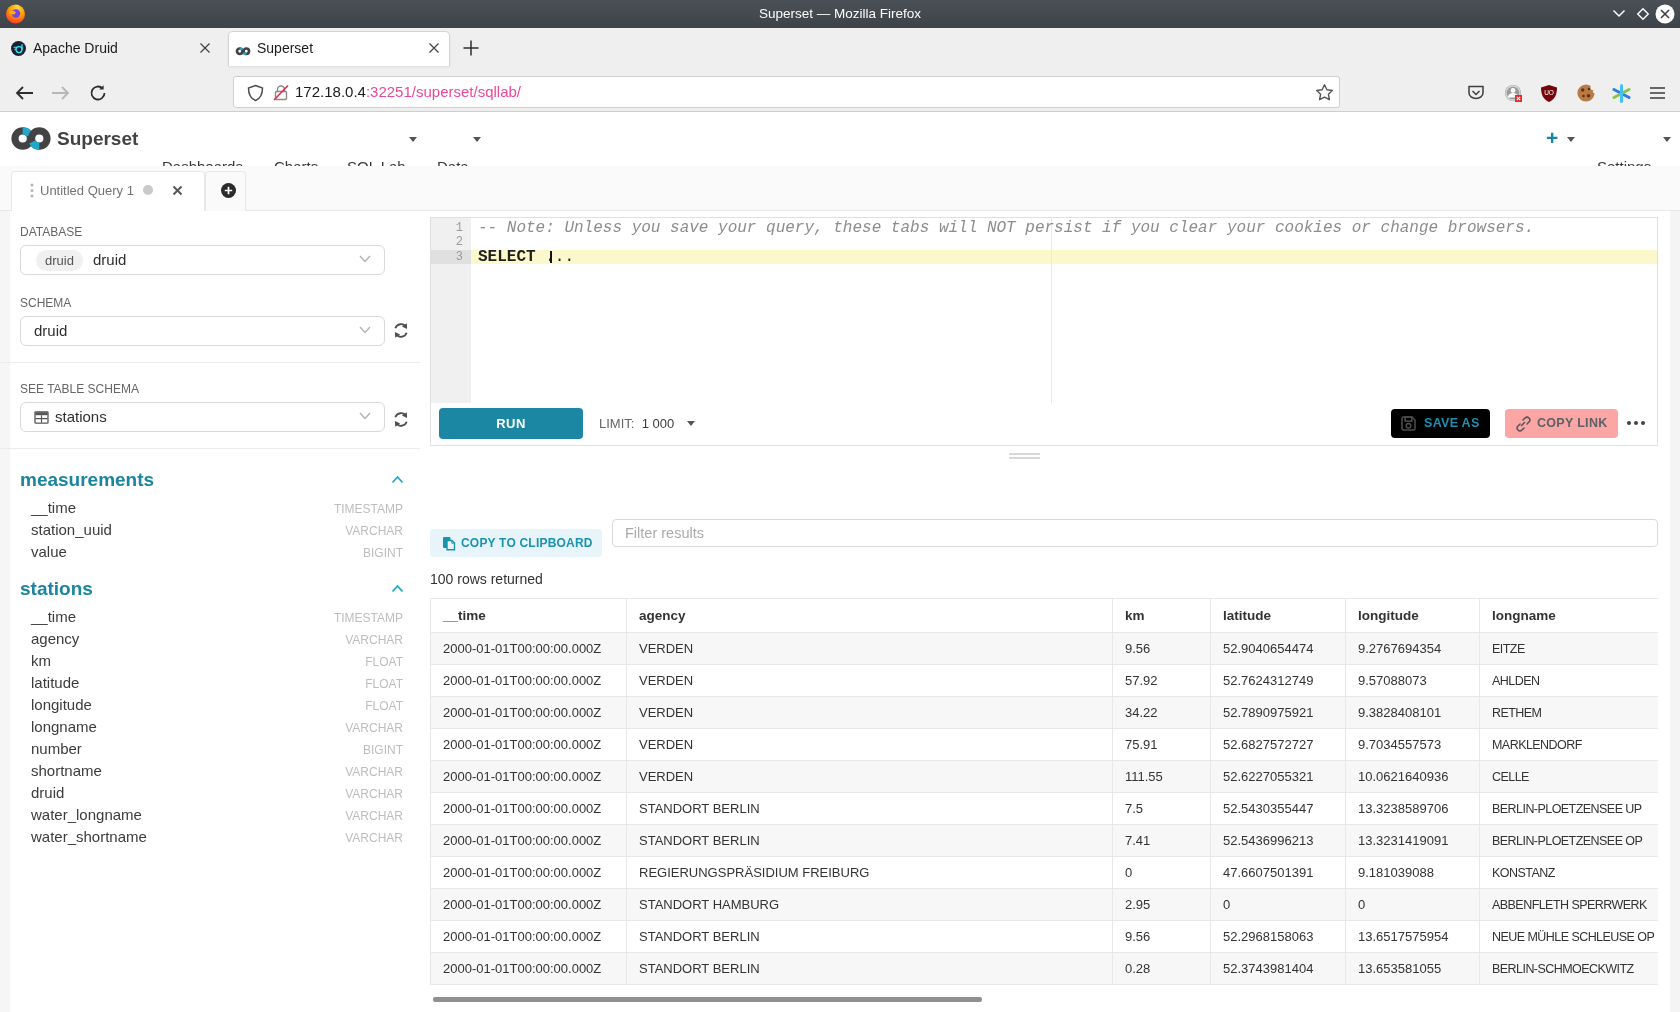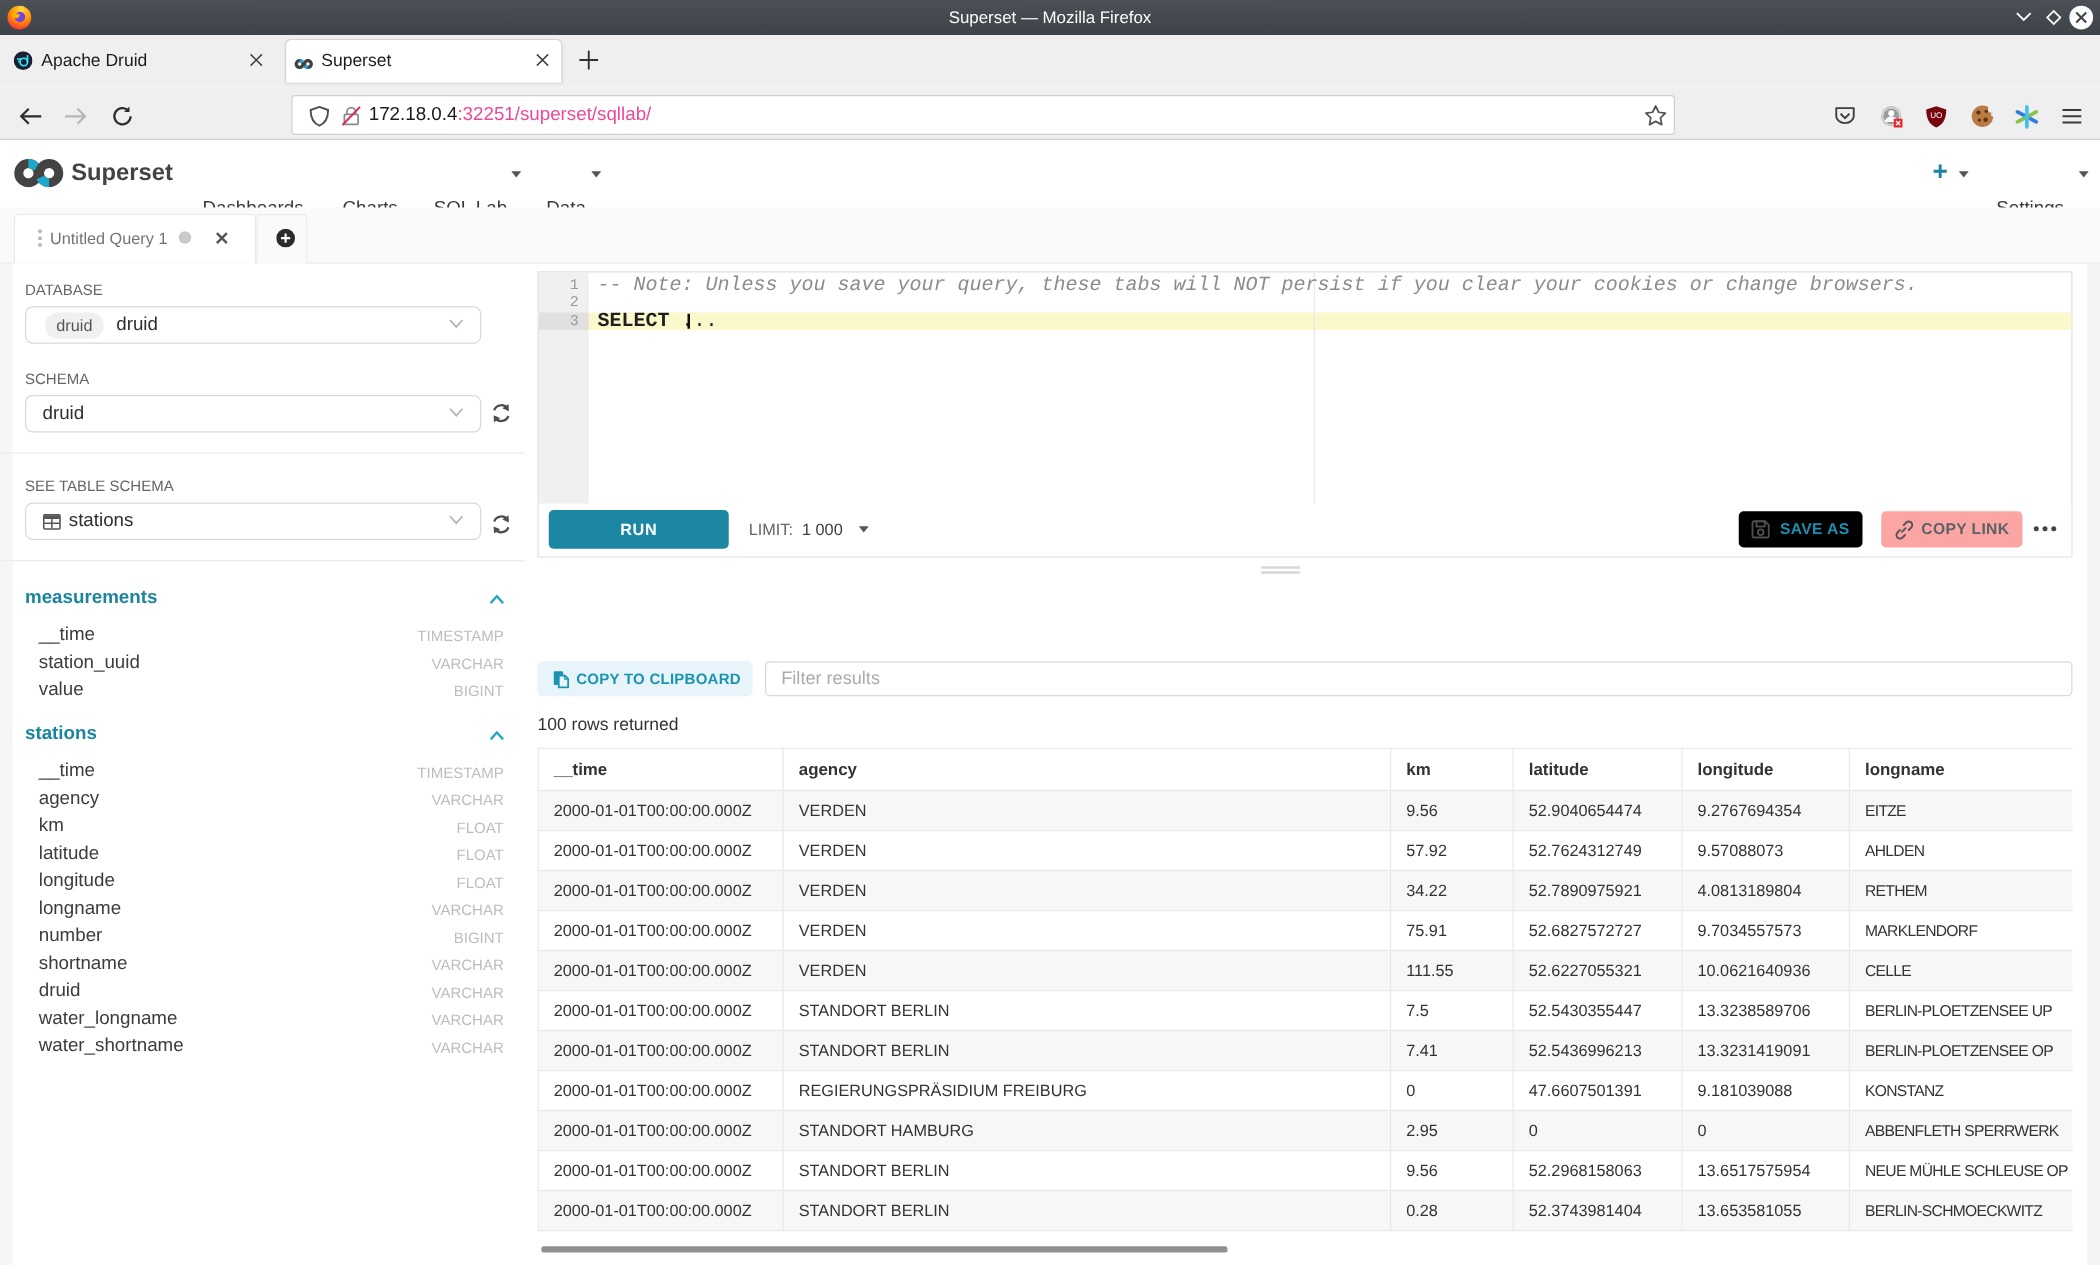--- a/index.html
+++ b/index.html
@@ -44,21 +44,21 @@
   #content { left:0; top:211px; width:1680px; height:801px; background:#fff; }
 
   
   #side-track { left:0; top:0; width:10px; height:801px; background:#f6f6f7; }
   .sel { position:absolute; background:#fff; border:1px solid #d9d9d9; border-radius:6px; }
   .sel-label { position:absolute; font-size:12px; color:#666; }
   .pill { position:absolute; background:#f0f0f0; border-radius:11px; font-size:13px; color:#555;
     text-align:center; }
   .colname { position:absolute; font-size:15px; color:#3c3c3c; }
   .coltype { position:absolute; font-size:12px; color:#bdbdbd; text-align:right; }
-  .schema-h { position:absolute; font-size:15px; font-weight:bold; color:#1a85a0; }
+  .schema-h { position:absolute; font-size:19px; font-weight:bold; color:#1a85a0; }
   .divider { position:absolute; left:0; width:420px; height:1px; background:#ececec; }
 
   
   #editorbox { left:430px; top:6px; width:1228px; height:229px; background:#fff;
     border:1px solid #e0e0e0; }
   #gutter { left:0px; top:0px; width:40px; height:185px; background:#f0f0f0;
     font-family:"Liberation Mono", monospace; font-size:12px; color:#9a9a9a; text-align:right; }
   .gnum { left:0; width:40px; height:14.3px; line-height:14.3px; padding-right:8px;
     font-family:"Liberation Mono", monospace; font-size:12px; color:#9a9a9a; text-align:right;
     box-sizing:border-box; }
@@ -357,21 +357,21 @@
 
 
     <div class="abs" style="left:430px;top:318px;width:172px;height:28px;background:#e7f4f9;border-radius:4px">
       <svg class="abs" style="left:12px;top:7px" width="15" height="15" viewBox="0 0 15 15">
         <rect x="1" y="1" width="7.5" height="11" rx="1" fill="#1a93b0"></rect>
         <path d="M5 4.5 H10 L12.5 7 V13.8 H5 Z" fill="#eaf5f8" stroke="#1a93b0" stroke-width="1.4"></path>
         <path d="M9.8 4.7 V7.2 H12.3" fill="none" stroke="#1a93b0" stroke-width="1"></path>
       </svg>
       <div class="abs" style="left:31px;top:0;height:28px;line-height:28px;font-size:12px;font-weight:bold;color:#1a93b0;letter-spacing:.2px">COPY TO CLIPBOARD</div>
     </div>
-    <div class="abs" style="left:612px;top:318px;width:1046px;height:28px;border:1px solid #d9d9d9;border-radius:4px">
+    <div class="abs" style="left:612px;top:308px;width:1046px;height:28px;border:1px solid #d9d9d9;border-radius:4px">
       <div class="abs" style="left:12px;top:0;height:26px;line-height:26px;font-size:14.5px;color:#aaa">Filter results</div>
     </div>
     <div class="abs" style="left:430px;top:360px;font-size:14px;color:#333">100 rows returned</div>
 
     <div class="abs" style="left:430px;top:387px;width:1228px;height:400px;overflow:hidden">
       <table id="grid" style="width:1430px">
         <colgroup>
             <col style="width:196px">
             <col style="width:486px">
             <col style="width:98px">
@@ -402,21 +402,21 @@
               <td>57.92</td>
               <td>52.7624312749</td>
               <td>9.57088073</td>
               <td>AHLDEN</td>
             </tr>
         <tr class="odd">
               <td>2000-01-01T00:00:00.000Z</td>
               <td>VERDEN</td>
               <td>34.22</td>
               <td>52.7890975921</td>
-              <td>4.0813189804</td>
+              <td>9.3828408101</td>
               <td>RETHEM</td>
             </tr>
         <tr>
               <td>2000-01-01T00:00:00.000Z</td>
               <td>VERDEN</td>
               <td>75.91</td>
               <td>52.6827572727</td>
               <td>9.7034557573</td>
               <td>MARKLENDORF</td>
             </tr>

